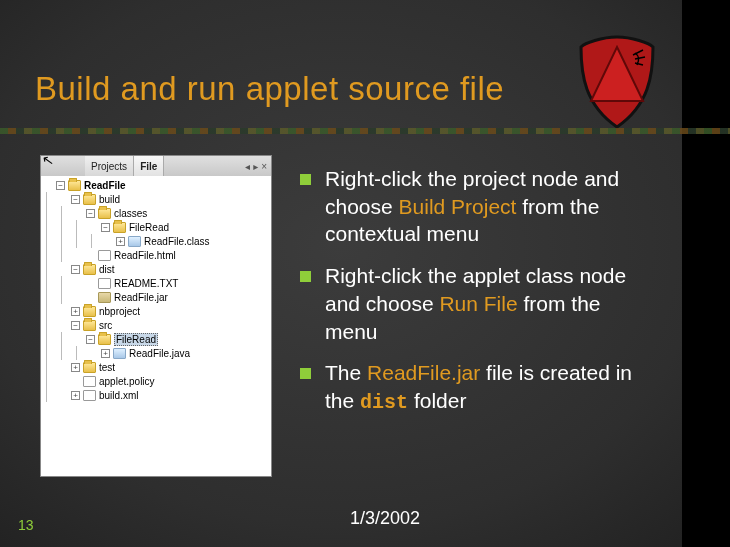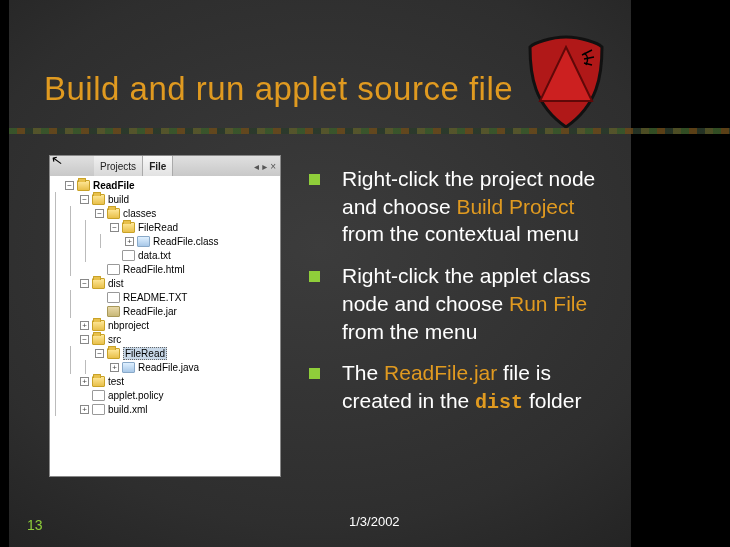--- a/index.html
+++ b/index.html
@@ -5,23 +5,22 @@
   * { box-sizing: border-box; margin: 0; padding: 0; }
   html, body { width: 730px; height: 547px; overflow: hidden; }
   body {
     background: #000;
     font-family: Arial, Helvetica, sans-serif;
     color: #fff;
     position: relative;
   }
   .slide {
     position: absolute;
-    left: 0; top: 0; width: 622px; height: 547px;
+    left: 0; top: 0; width: 682px; height: 547px;
     background: radial-gradient(ellipse 900px 700px at 50% 45%, #3c3c3c 0%, #2e2e2e 40%, #1a1a1a 70%, #0a0a0a 100%);
-    margin-left: 9px;
   }
   .title {
     position: absolute;
     left: 35px; top: 70px;
     font-size: 33px;
     color: #e09a20;
     letter-spacing: 0.5px;
   }
   .rule {
     position: absolute;
@@ -35,21 +34,21 @@
     right: 25px; top: 35px;
     width: 80px; height: 95px;
   }
   .content {
     position: absolute;
     left: 300px; top: 165px; right: 30px;
   }
   .bullet {
     display: flex;
     align-items: flex-start;
-    gap: 22px;
+    gap: 14px;
     margin-bottom: 14px;
     font-size: 21px;
     line-height: 1.32;
     color: #ffffff;
   }
   .sq {
     width: 11px; height: 11px;
     background: #8fce3a;
     flex: 0 0 11px;
     margin-top: 9px;
@@ -57,23 +56,23 @@
   .hl-orange { color: #e09a20; }
   .hl-mono { color: #e09a20; font-family: "Courier New", monospace; font-weight: bold; font-size: 20px; }
   .footer-num {
     position: absolute;
     left: 18px; bottom: 14px;
     color: #8fce3a;
     font-size: 14px;
   }
   .footer-date {
     position: absolute;
-    left: 340px; bottom: 18px;
+    left: 350px; bottom: 18px;
     color: #ffffff;
-    font-size: 13px;
+    font-size: 18px;
   }
 
   
   .panel {
     position: absolute;
     left: 40px; top: 155px;
     width: 232px;
     height: 322px;
     background: #a9a9a9;
     border: 1px solid #888;
@@ -241,29 +240,20 @@
           <span class="pad"></span>
           <span class="pad"></span>
           <span class="pad none"></span>
           <span class="twisty">+</span>
           <span class="ico java"></span>
           <span class="label">ReadFile.class</span>
         </div>
       <div class="node">
           <span class="pad"></span>
           <span class="pad"></span>
-          <span class="pad"></span>
-          <span class="pad none"></span>
-          <span class="twisty blank"></span>
-          <span class="ico file"></span>
-          <span class="label">data.txt</span>
-        </div>
-      <div class="node">
-          <span class="pad"></span>
-          <span class="pad"></span>
           <span class="pad none"></span>
           <span class="twisty blank"></span>
           <span class="ico file"></span>
           <span class="label">ReadFile.html</span>
         </div>
 
       <div class="node">
           <span class="pad"></span>
           <span class="pad none"></span>
           <span class="twisty">−</span>

